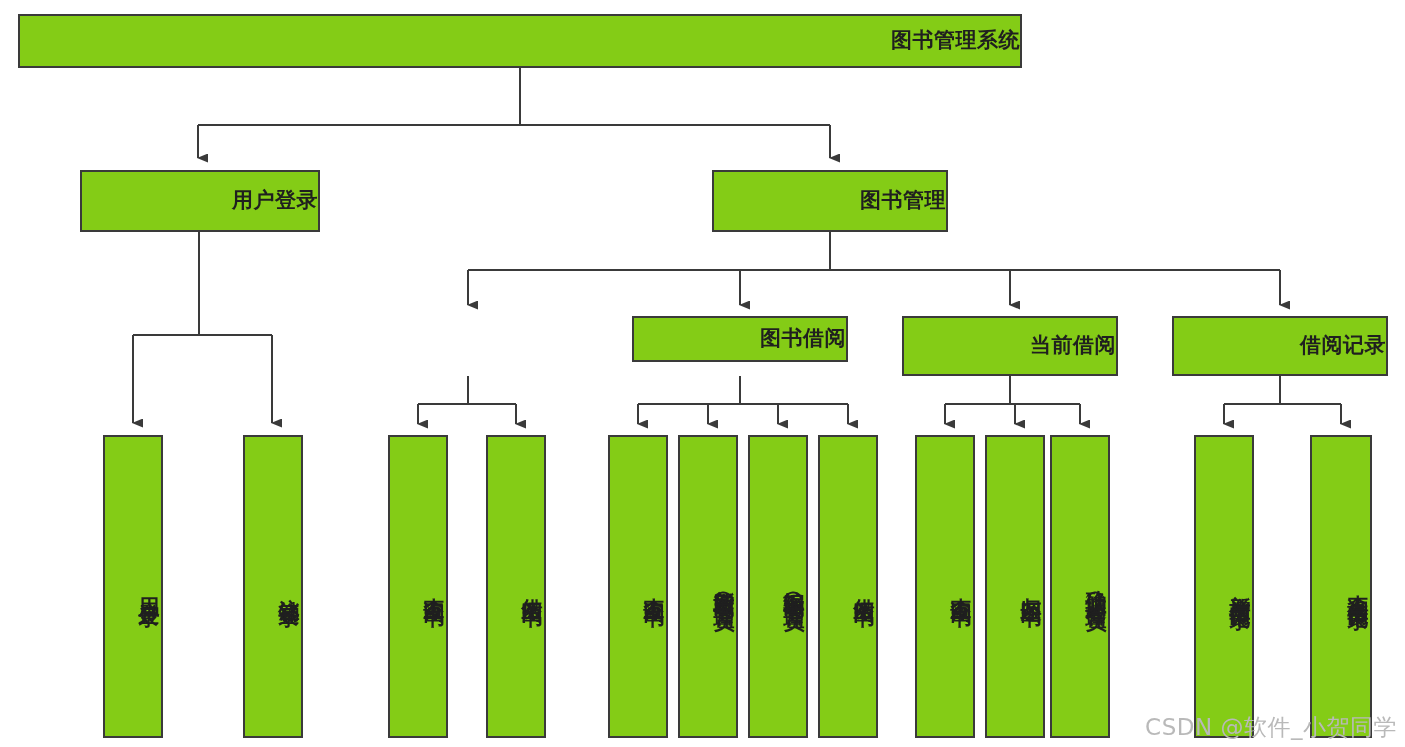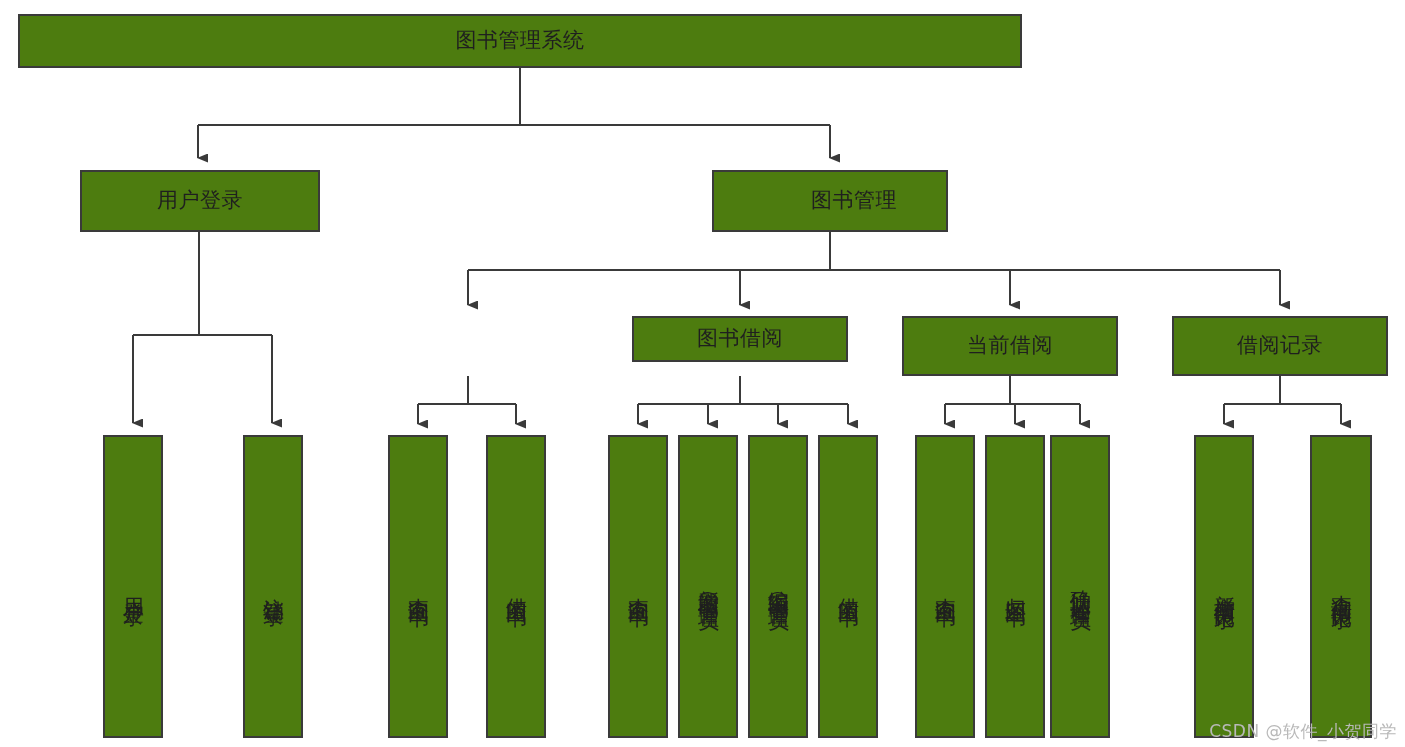--- a/index.html
+++ b/index.html
@@ -21,27 +21,28 @@
   #diagram-svg {
     position: absolute;
     left: 0;
     top: 0;
     width: 1405px;
     height: 747px;
   }
   .node {
     position: absolute;
     box-sizing: border-box;
-    background: #4d7c0f;
+    background: #84cc16;
     border: 2px solid #3a3a3a;
     display: flex;
     align-items: center;
-    justify-content: center;
+    justify-content: flex-end;
     color: #1f1f1f;
     text-align: center;
+    font-weight: bold;
   }
   .node.horizontal {
     font-size: 21px;
     letter-spacing: 0.5px;
     line-height: 1.2;
   }
   .node.vertical {
     font-size: 21px;
     letter-spacing: 1px;
     line-height: 1.18;
@@ -52,21 +53,21 @@
     white-space: nowrap;
     letter-spacing: 3px;
   }
   .node-label {
     display: block;
   }
   #watermark {
     position: absolute;
     right: 8px;
     bottom: 4px;
-    font-size: 17px;
+    font-size: 23px;
     color: #b9b9b9;
     letter-spacing: 0.5px;
     white-space: nowrap;
     pointer-events: none;
   }
 </style>
 </head>
 <body>
 
 <div id="diagram-root">

